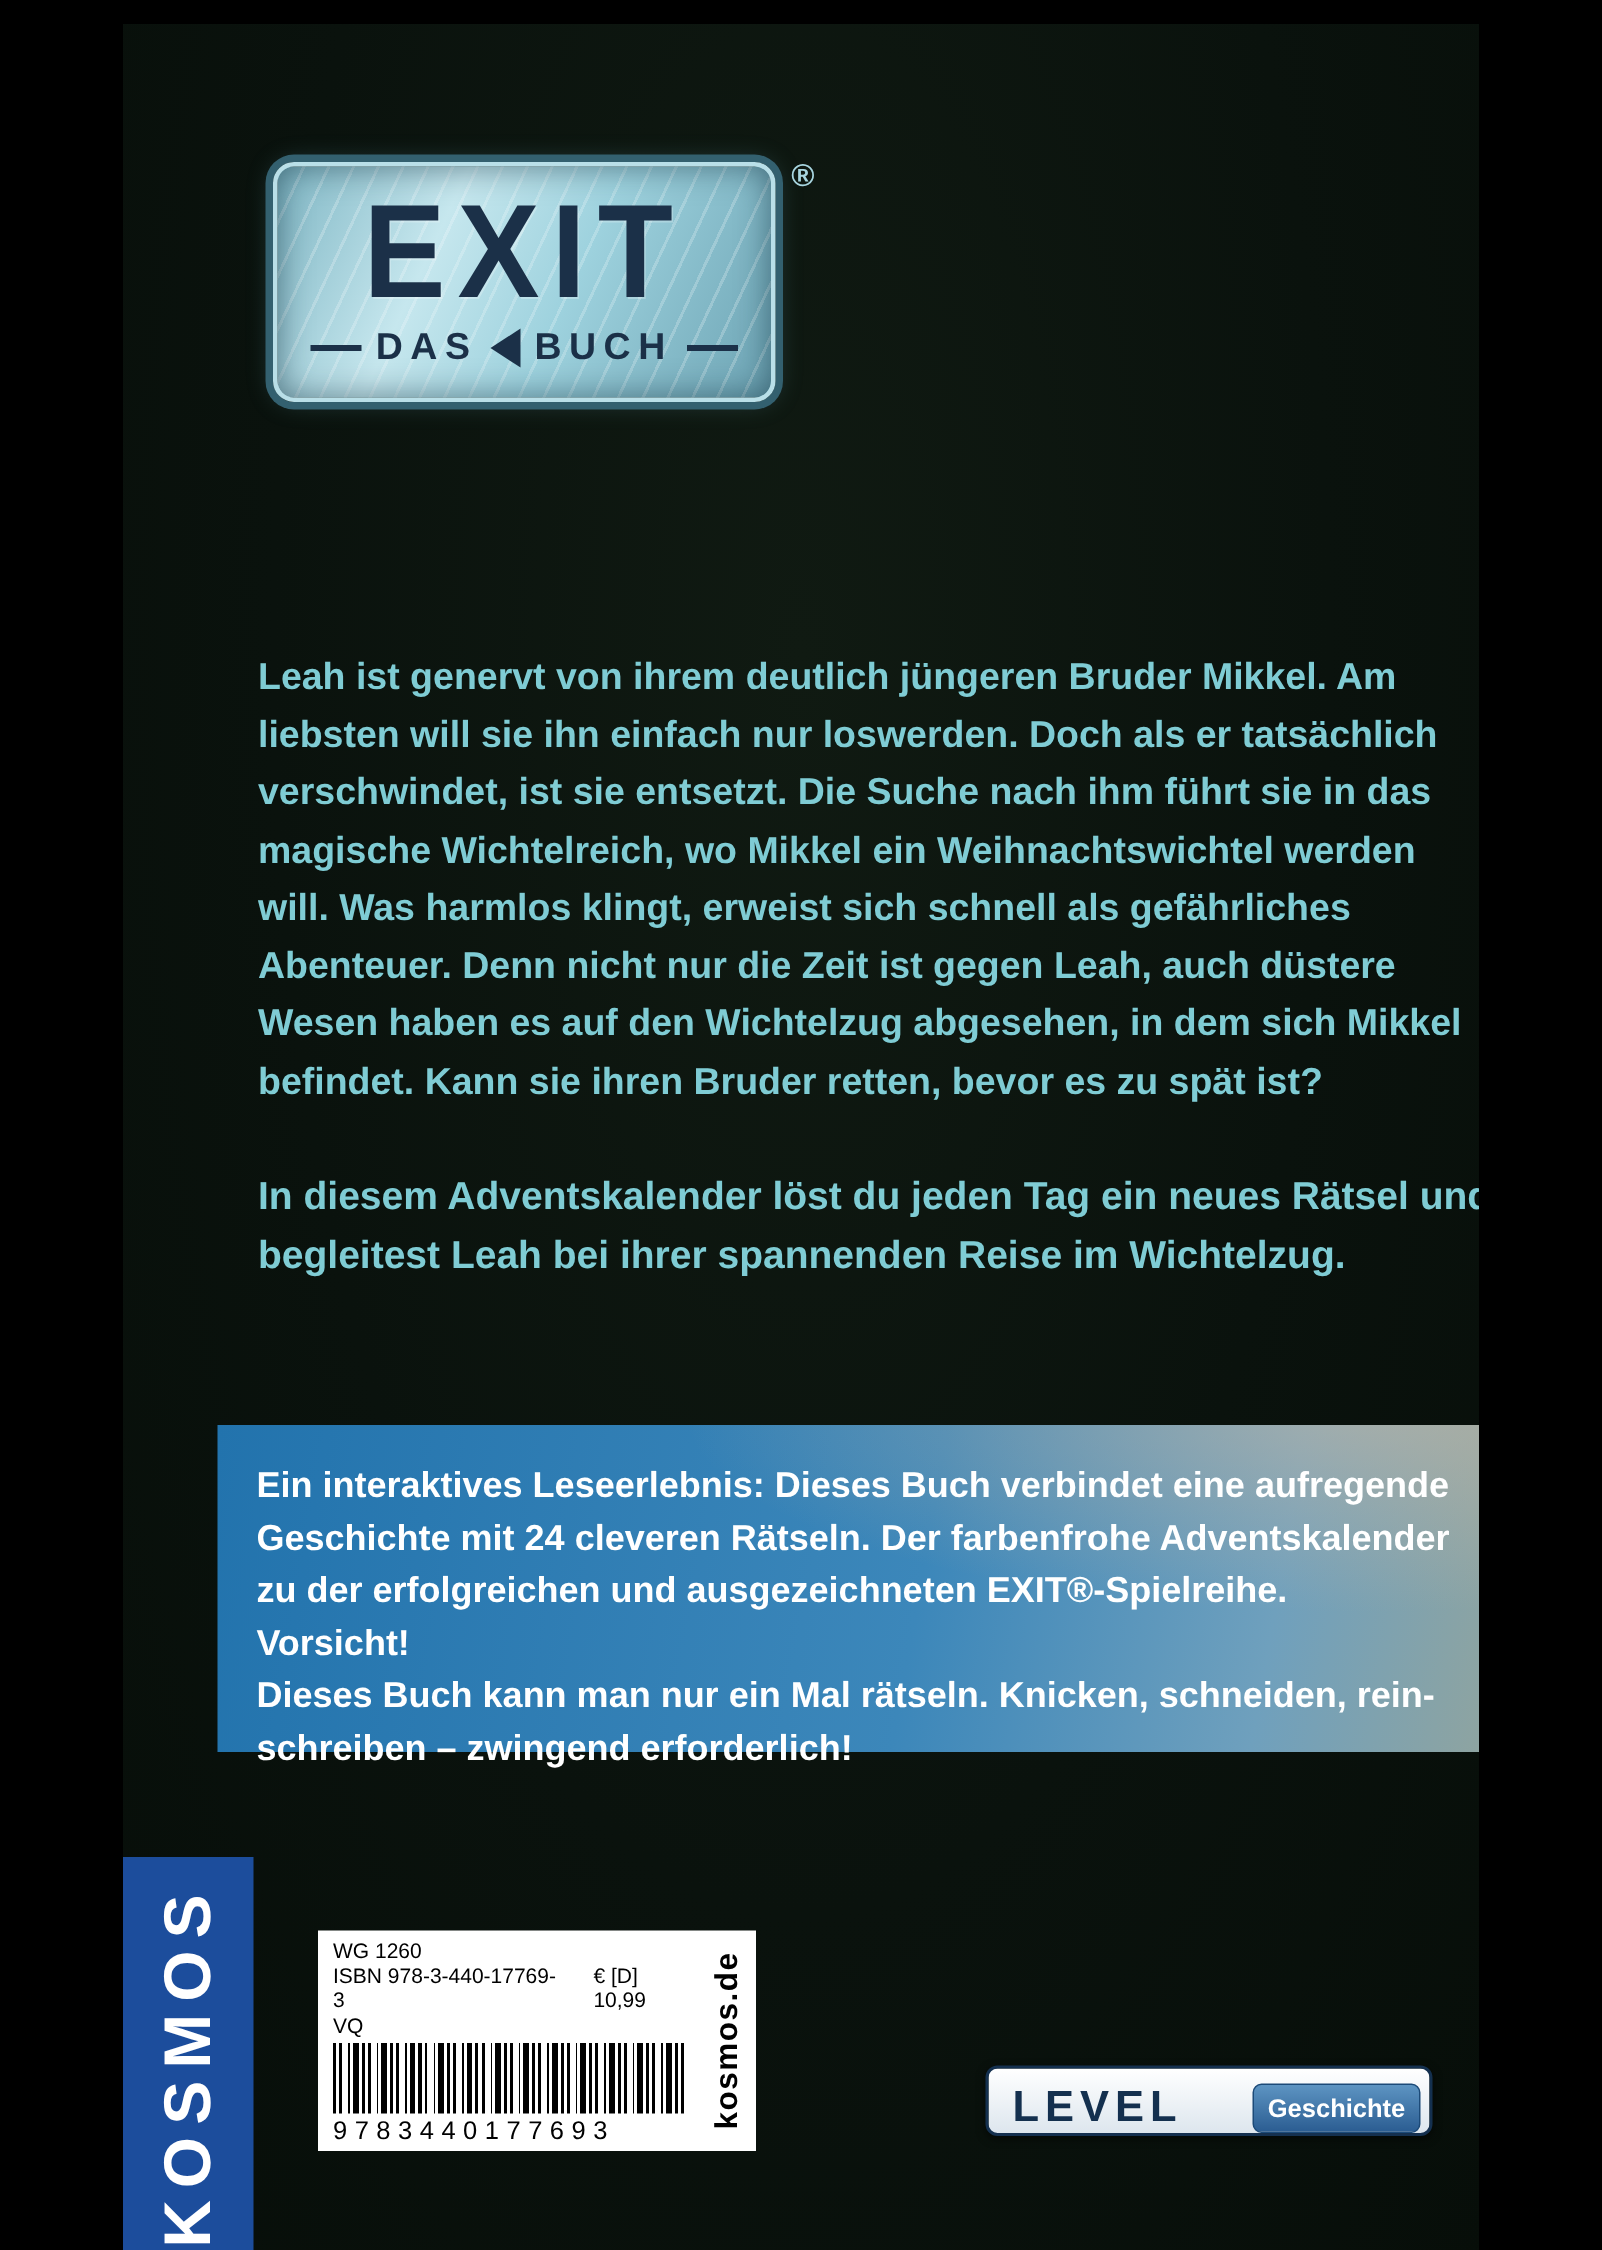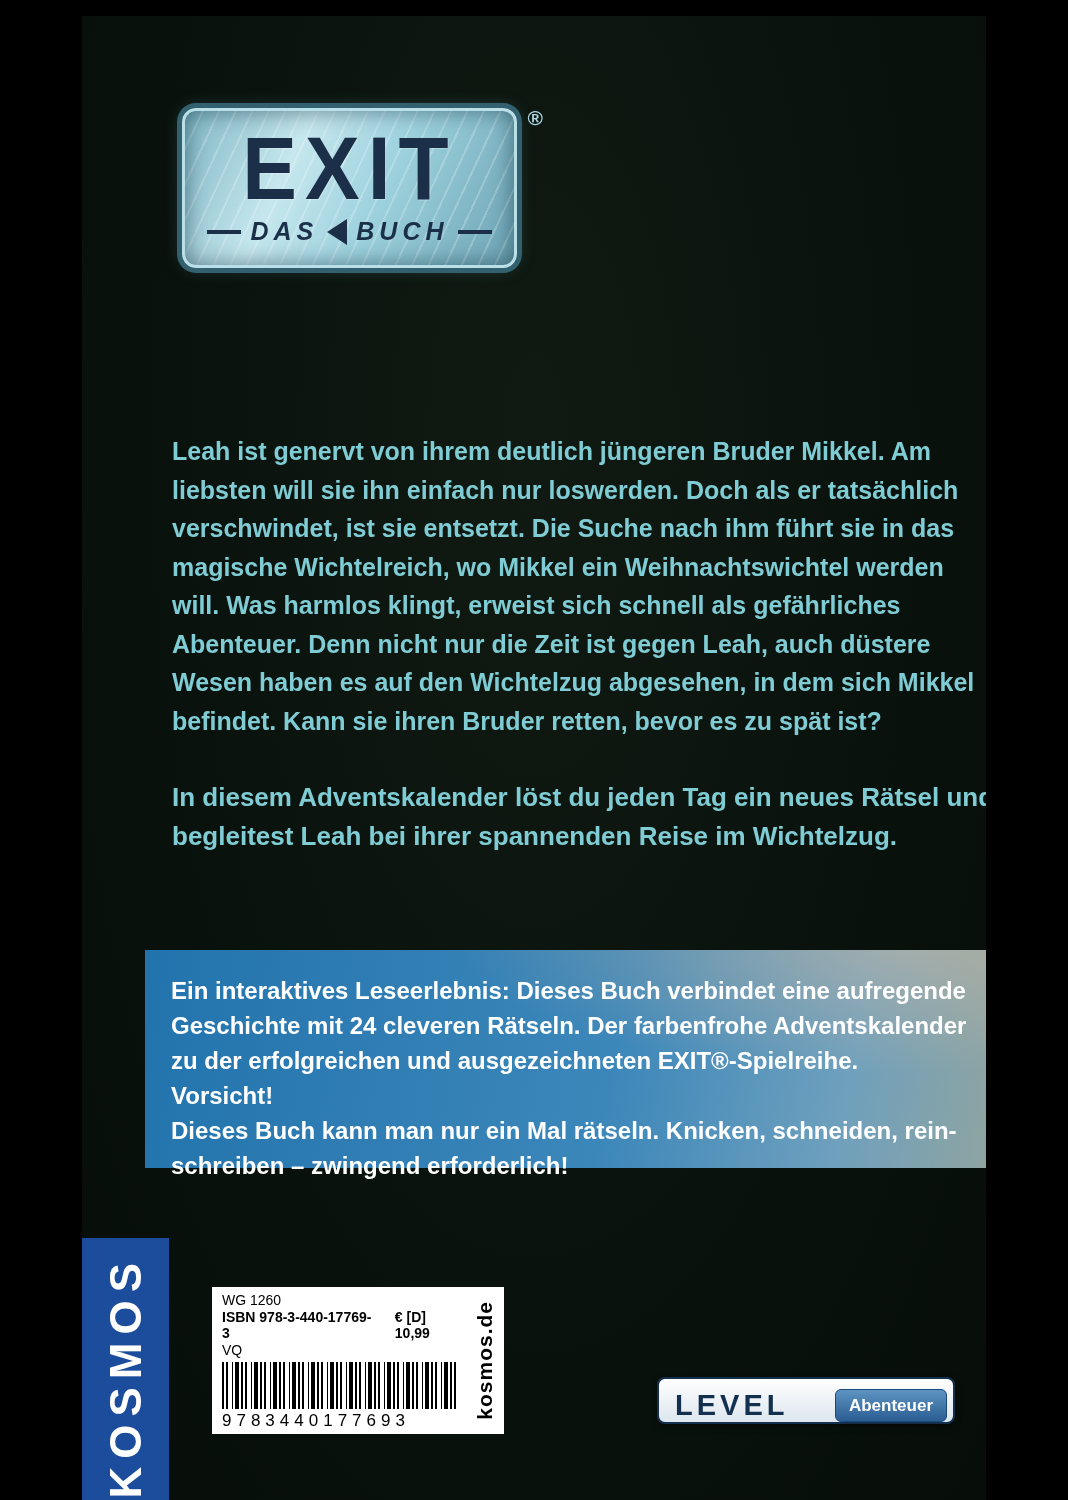--- a/index.html
+++ b/index.html
@@ -30,21 +30,21 @@
     font-size:82px; font-weight:bold; line-height:0.95;
     letter-spacing:8px; color:#1b3048;
     text-shadow: 1px 1px 0 rgba(255,255,255,0.25);
     transform:scaleY(1.08);
   }
   .logo-sub {
     margin-top:10px;
     display:flex; align-items:center; gap:9px;
     color:#1b3048;
   }
-  .logo-sub .word { font-size:25px; font-weight:bold; letter-spacing:5px;font-style:italic; }
+  .logo-sub .word { font-size:25px; font-weight:bold; letter-spacing:5px; }
   .logo-sub .rule { width:34px; height:4px; background:#1b3048; }
   .logo-sub .chev {
     width:0; height:0;
     border-top:13px solid transparent;
     border-bottom:13px solid transparent;
     border-right:20px solid #1b3048;
   }
   .reg-mark {
     position:absolute; right:-26px; top:-2px;
     color:#a8d6e0; font-size:21px; font-weight:bold;
@@ -88,21 +88,21 @@
     color:#ffffff; font-size:44px; font-weight:bold; letter-spacing:8px;
   }
 
   
   .barcode-panel {
     position:absolute; left:130px; top:1271px; width:292px; height:147px;
     background:#ffffff; display:flex;
   }
   .barcode-main { flex:1; padding:5px 4px 3px 10px; display:flex; flex-direction:column; color:#000; }
   .bc-wg { font-size:14px; }
-  .bc-row { display:flex; gap:22px; font-size:14px; margin-top:1px;font-weight:bold; }
+  .bc-row { display:flex; gap:22px; font-size:14px; margin-top:1px; }
   .bc-vq { font-size:14px; margin-top:1px; }
   .bc-bars {
     height:56px; margin-top:4px; margin-right:4px;
     background:
       repeating-linear-gradient(90deg,
         #000 0 2px, #fff 2px 4px,
         #000 4px 6px, #fff 6px 10px,
         #000 10px 11px, #fff 11px 13px,
         #000 13px 17px, #fff 17px 19px);
   }
@@ -189,17 +189,17 @@
       <div class="bc-digits">9783440177693</div>
     </div>
     <div class="barcode-side">
       <span>kosmos.de</span>
     </div>
   </div>
 
   <div class="level-badge">
     <span class="level-label">LEVEL</span>
     <span class="level-pill">
-      <span>Abenteuer</span>
+      <span>Geschichte</span>
     </span>
   </div>
 
 </div>
 
 </body></html>

